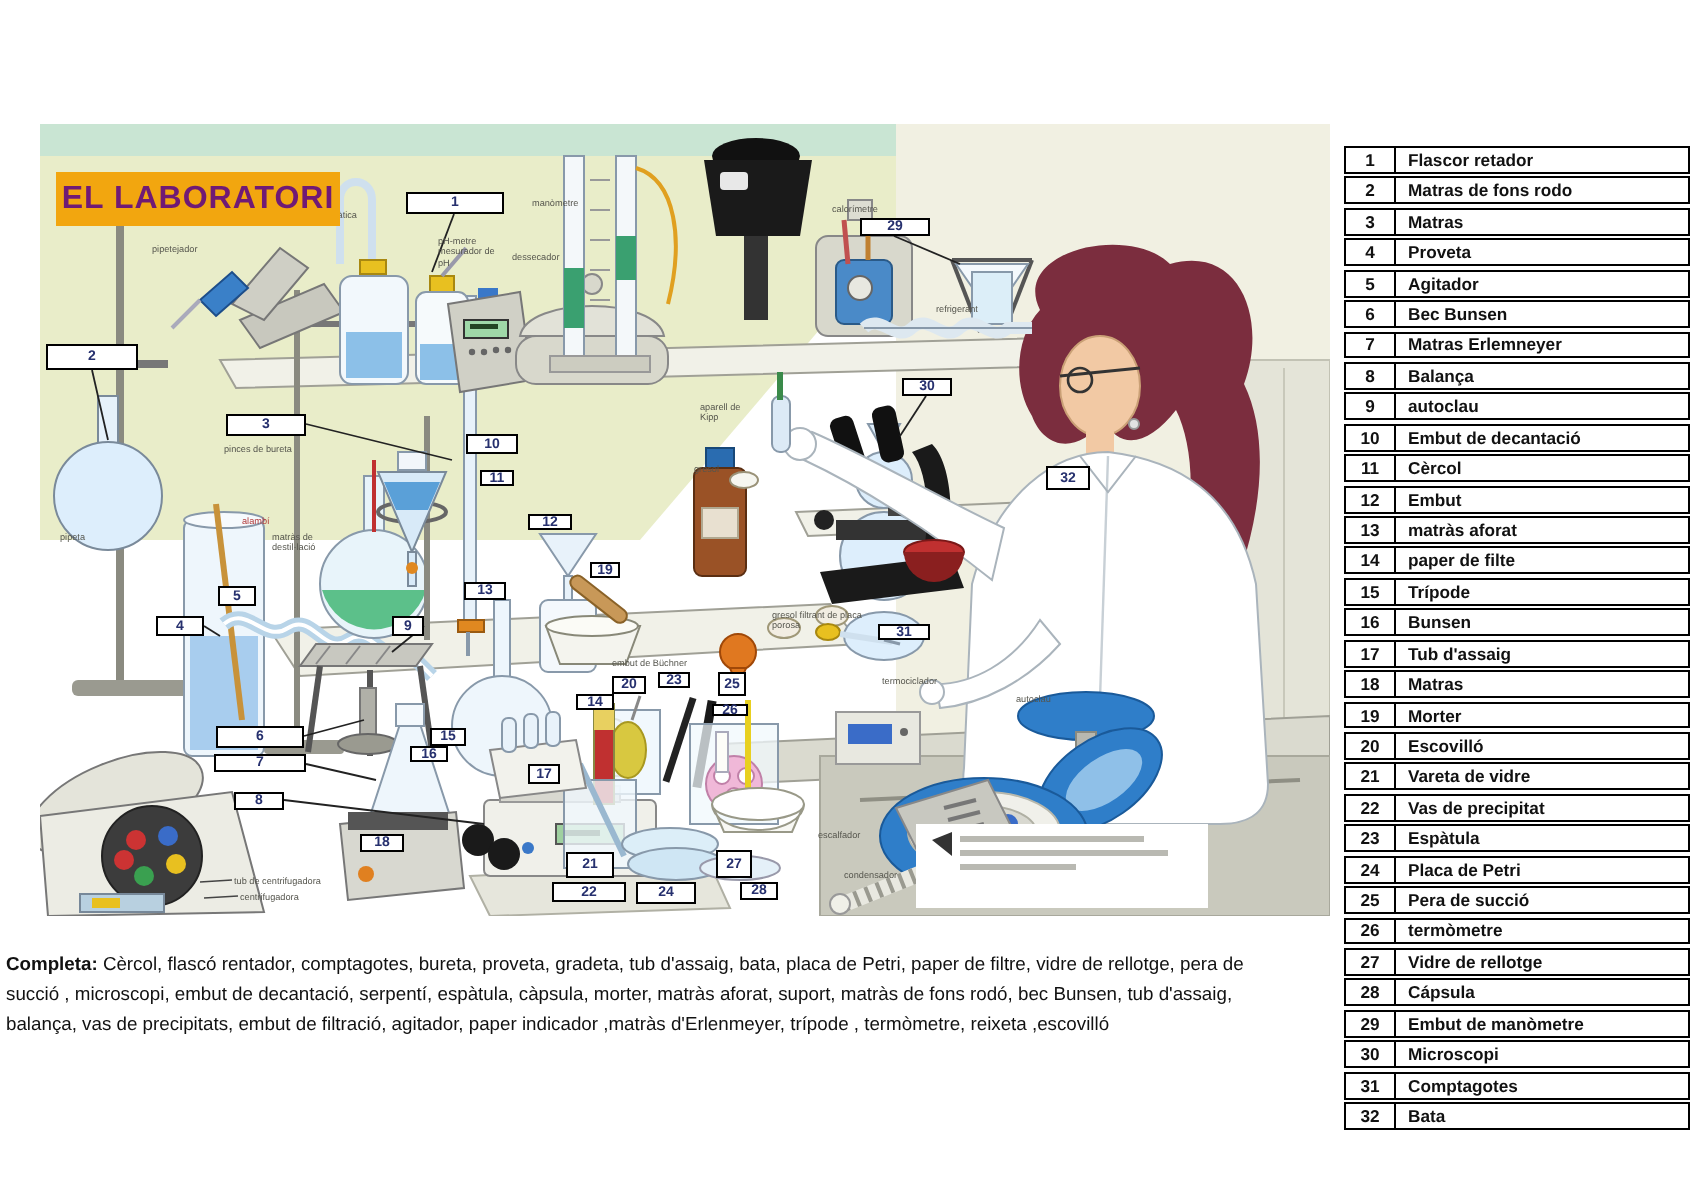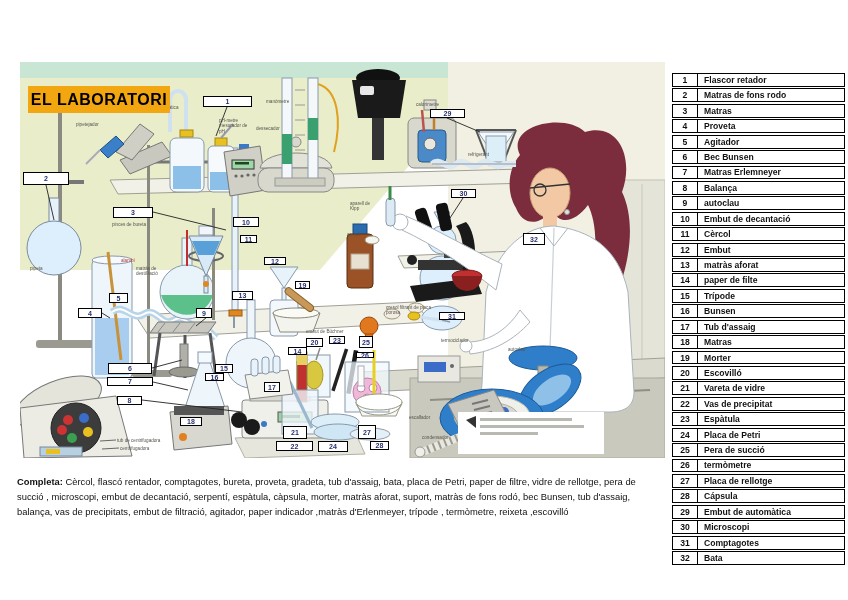--- a/index.html
+++ b/index.html
@@ -4,39 +4,39 @@
 <style>
   html,body{margin:0;padding:0;background:#ffffff;}
   #page{position:relative;width:848px;height:600px;background:#ffffff;overflow:hidden;
         font-family:"Liberation Sans",sans-serif;}
 
   
   #illustration{position:absolute;left:20px;top:60px;width:645px;height:398px;}
   #scene{position:absolute;left:0;top:0;}
   .banner{position:absolute;left:8px;top:26px;width:142px;height:27px;background:#F2A60F;
           display:flex;align-items:center;justify-content:center;z-index:6;}
-  .banner span{font-size:16px;font-weight:bold;color:#000000;letter-spacing:.5px;}
+  .banner span{font-size:16px;font-weight:bold;color:#701a75;letter-spacing:.5px;}
   .marker{position:absolute;background:#ffffff;border:1.4px solid #000;box-sizing:border-box;
           color:#26306E;font-size:7px;font-weight:bold;display:flex;align-items:center;
           justify-content:center;z-index:5;line-height:1;}
   .minilabel{position:absolute;font-size:4.6px;color:#55554d;z-index:4;line-height:1.15;
              white-space:nowrap;}
   .minilabel.wrap{white-space:normal;}
 
   
   #equipment-table{position:absolute;left:672px;top:73px;width:173px;height:492px;
                    display:flex;flex-direction:column;justify-content:space-between;}
   .trow{display:flex;height:13.9px;border:1.3px solid #000;box-sizing:border-box;background:#fff;}
   .tnum{width:25px;border-right:1.3px solid #000;box-sizing:border-box;display:flex;
         align-items:center;justify-content:center;font-size:8.6px;font-weight:bold;color:#111;}
   .tlab{flex:1;display:flex;align-items:center;padding-left:6px;font-size:8.6px;
         font-weight:bold;color:#111;white-space:nowrap;overflow:hidden;}
 
   
-  #completa{position:absolute;left:17px;top:466px;width:636px;font-size:9.4px;
+  #completa{position:absolute;left:3px;top:466px;width:636px;font-size:9.4px;
             line-height:14.6px;color:#111;}
   #completa b{font-weight:bold;}
 
   .credit-line{fill:#b9b9b2;}
 </style>
 </head>
 <body>
 
 <div id="page">
 
@@ -579,29 +579,29 @@
       <div class="trow">
         <div class="tnum">25</div>
         <div class="tlab">Pera de succió</div>
       </div>
       <div class="trow">
         <div class="tnum">26</div>
         <div class="tlab">termòmetre</div>
       </div>
       <div class="trow">
         <div class="tnum">27</div>
-        <div class="tlab">Placa de rellotge</div>
+        <div class="tlab">Vidre de rellotge</div>
       </div>
       <div class="trow">
         <div class="tnum">28</div>
         <div class="tlab">Cápsula</div>
       </div>
       <div class="trow">
         <div class="tnum">29</div>
-        <div class="tlab">Embut de automàtica</div>
+        <div class="tlab">Embut de manòmetre</div>
       </div>
       <div class="trow">
         <div class="tnum">30</div>
         <div class="tlab">Microscopi</div>
       </div>
       <div class="trow">
         <div class="tnum">31</div>
         <div class="tlab">Comptagotes</div>
       </div>
       <div class="trow">

